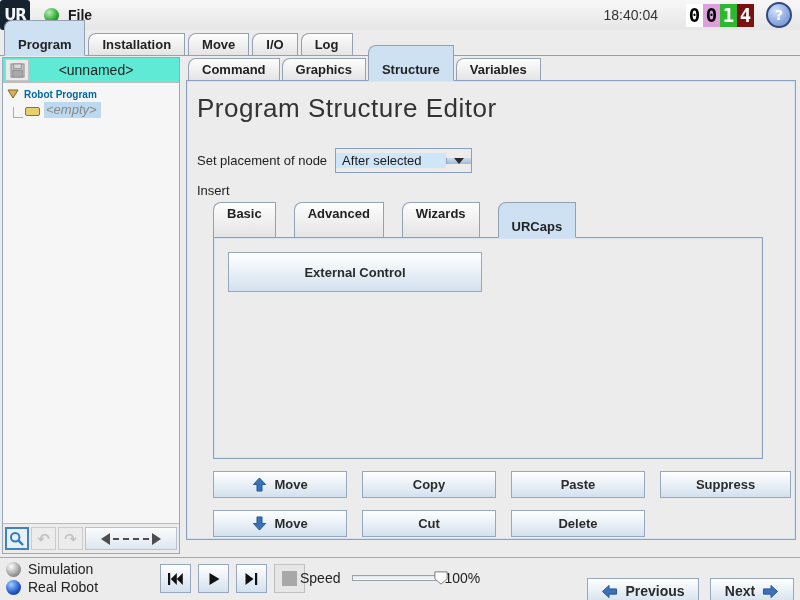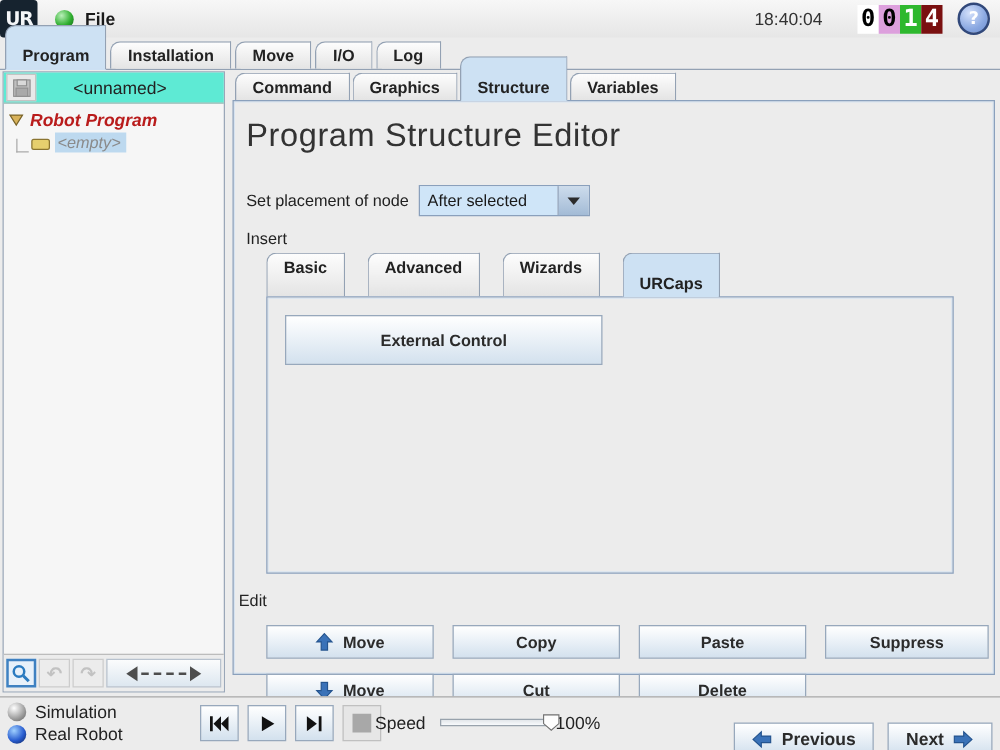--- a/index.html
+++ b/index.html
@@ -41,21 +41,21 @@
 
   #left-panel{position:absolute;left:2px;top:1px;width:178px;height:497px;background:#f6f6f6;
               border:1px solid #9aa7b8;box-sizing:border-box;display:flex;flex-direction:column;}
   #lp-header{height:24px;border-bottom:1px solid #bcbcbc;background:#5eead4;display:flex;
              align-items:center;flex:0 0 auto;}
   #save-btn{width:22px;height:20px;margin:1px 2px;border:1px solid #c4c4c4;background:#e9e9e9;
             display:flex;align-items:center;justify-content:center;}
   #lp-title{flex:1;text-align:center;font-size:14px;color:#222;padding-right:18px;}
   #lp-tree{flex:1;padding:5px 4px;}
   .tree-root-row{display:flex;align-items:center;gap:5px;}
-  .tree-root-label{font-weight:bold;font-style:italic;font-size:14px;color:#b91c1c;}
+  .tree-root-label{font-weight:bold;font-size:10px;color:#0369a1;}
   .tree-child-row{display:flex;align-items:flex-end;margin:2px 0 0 6px;text-align:right;}
   .tree-elbow{width:9px;height:10px;border-left:1px solid #aaa;border-bottom:1px solid #aaa;}
   .node-icon{width:13px;height:7px;background:#e6cf6e;border:1px solid #8a7430;border-radius:2px;
              margin:0 4px 2px 2px;}
   .tree-child-label{font-style:italic;font-size:13px;color:#8a8a8a;background:#bdd9ef;
                     padding:0 4px 1px 2px;}
   #lp-toolbar{height:27px;border-top:1px solid #bcbcbc;background:#ececec;display:flex;
               align-items:center;gap:2px;padding:1px 2px;flex:0 0 auto;}
   .tool-btn{height:23px;border:1px solid #b8c2ce;background:linear-gradient(#fbfcfd,#dde7f0);
             display:flex;align-items:center;justify-content:center;box-sizing:border-box;}
@@ -69,21 +69,21 @@
          border-bottom:6px solid transparent;}
   .dash-line{width:36px;border-top:2px dashed #4d4d4d;margin:0 3px;}
 
   #right-panel{position:absolute;left:186px;top:1px;width:610px;height:483px;}
   #rp-tabs{display:flex;align-items:flex-end;height:23px;padding-left:2px;gap:2px;position:relative;z-index:2;}
   #rp-body{position:absolute;left:0;top:23px;right:0;bottom:0;border:1px solid #8aa0bc;
            box-shadow:inset 0 0 0 1px #d7e3f0;background:#ececec;box-sizing:border-box;}
   #page-title{font-size:26px;font-weight:400;color:#333;margin:12px 0 0 10px;letter-spacing:.5px;}
   #placement-row{display:flex;align-items:center;gap:8px;margin:24px 0 0 10px;}
   .small-label{font-size:13px;color:#222;}
-  #placement-select{display:flex;height:25px;border:1px solid #8aa0bc;box-sizing:border-box;cursor:pointer;}
+  #placement-select{display:flex;height:25px;border:1px solid #8aa0bc;box-sizing:border-box;cursor:pointer;align-items:center;}
   #placement-value{width:104px;background:#cfe5f8;font-size:13px;display:flex;align-items:center;
                    padding-left:6px;color:#1a1a1a;}
   #placement-arrow{width:24px;background:linear-gradient(#cddcec,#a3bbd6);display:flex;
                    align-items:center;justify-content:center;border-left:1px solid #8aa0bc;}
   .dd-caret{width:0;height:0;border-left:5px solid transparent;border-right:5px solid transparent;
             border-top:6px solid #2b2b2b;}
   #insert-label{margin:10px 0 4px 10px;}
   #insert-tabs{display:flex;margin-left:26px;gap:18px;position:relative;z-index:2;}
   #insert-panel{margin-left:26px;width:550px;height:222px;border:1px solid #8aa0bc;
                 box-shadow:inset 0 0 0 1px #d7e3f0;background:#ececec;box-sizing:border-box;}
@@ -221,21 +221,20 @@
         <div id="insert-tabs">
           <div class="tab">Basic</div>
           <div class="tab">Advanced</div>
           <div class="tab">Wizards</div>
           <div class="tab sel">URCaps</div>
         </div>
         <div id="insert-panel">
           <div class="btn" id="external-control-btn">External Control</div>
         </div>
 
-        <div id="edit-label" class="small-label">Edit</div>
         <div id="edit-grid">
           <div class="btn edit-btn">
             <svg width="15" height="15" viewBox="0 0 16 16">
               <polygon points="8,1 14.5,8 10.7,8 10.7,15 5.3,15 5.3,8 1.5,8" fill="#3a72b8" stroke="#24548f"></polygon>
             </svg>
             <span>Move</span>
           </div>
           <div class="btn edit-btn">Copy</div>
           <div class="btn edit-btn">Paste</div>
           <div class="btn edit-btn" style="width:131px">Suppress</div>

